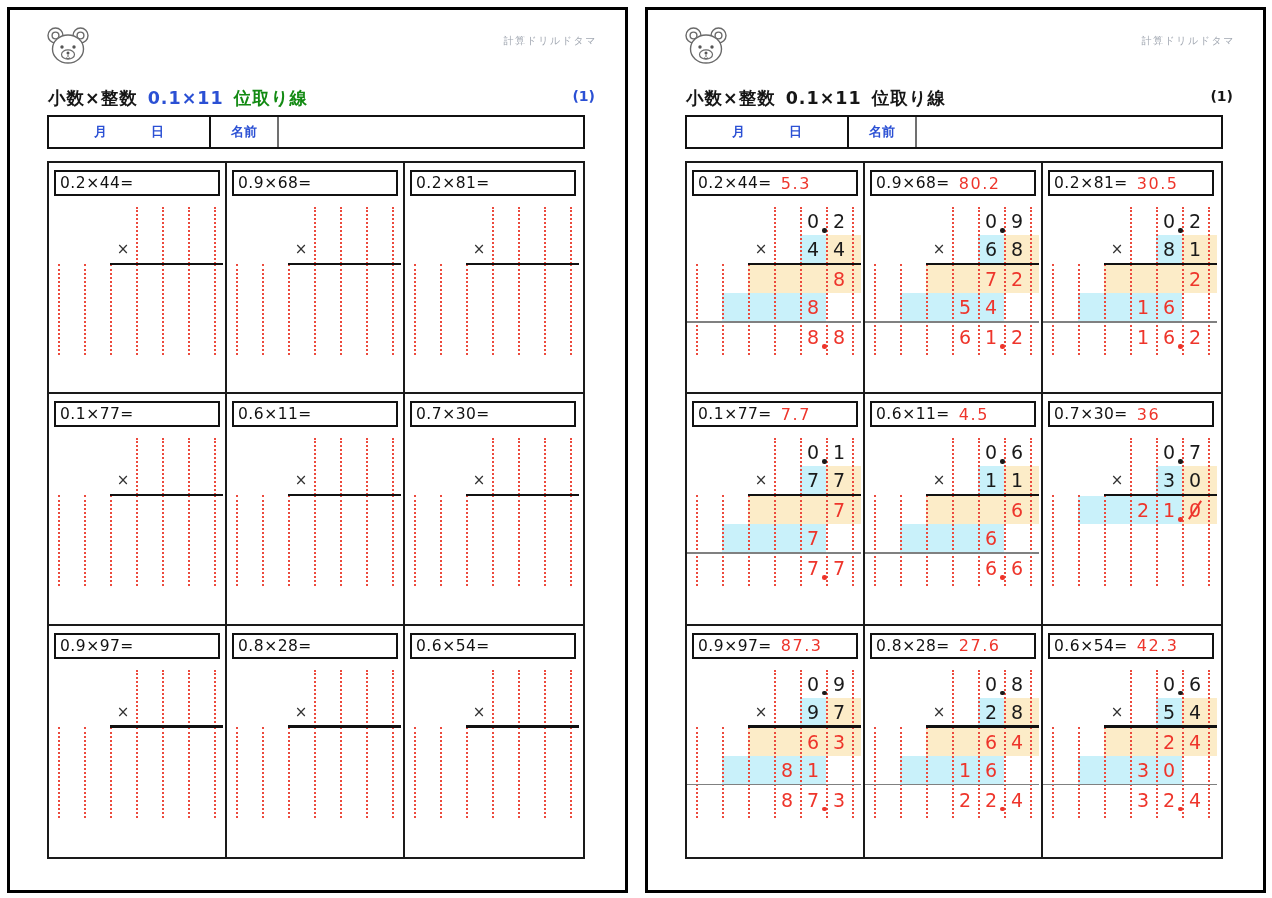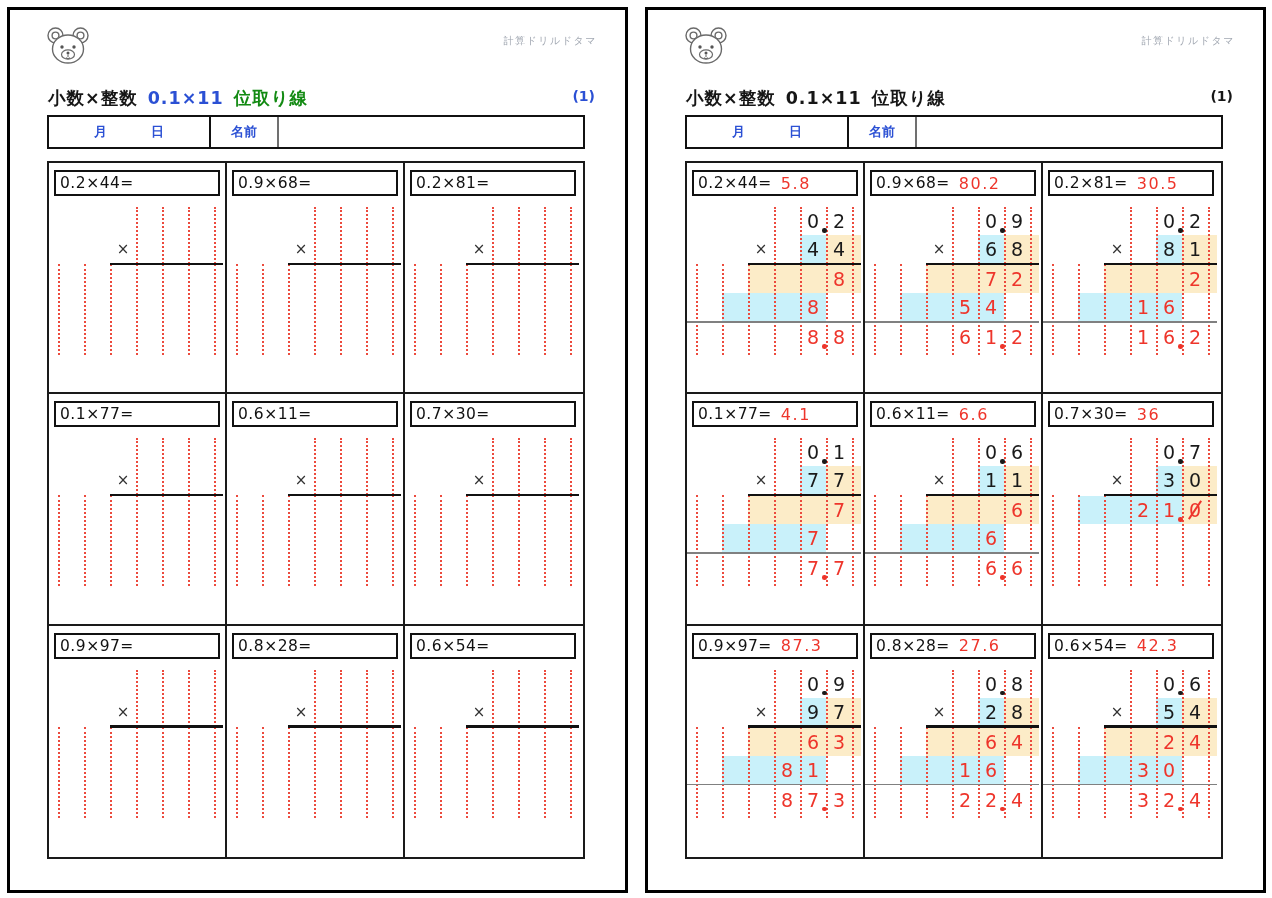--- a/index.html
+++ b/index.html
@@ -295,21 +295,21 @@
           <div class="vline" style="left: 35px; top: 101px; height: 91px;"></div>
           <div class="vline" style="left: 61px; top: 101px; height: 91px;"></div>
           <div class="vline" style="left: 87px; top: 101px; height: 91px;"></div>
           <div class="vline" style="left: 113px; top: 101px; height: 91px;"></div>
           <div class="vline" style="left: 139px; top: 101px; height: 91px;"></div>
           <div class="vline" style="left: 165px; top: 101px; height: 91px;"></div>
           <div class="bar"></div>
           <div class="xsign">×</div>
           <div class="pbox">
             <span class="expr">0.2×44=</span>
-            <span class="ans">5.8</span>
+            <span class="ans">5.3</span>
           </div>
           <div class="dg black" style="left: 113px; top: 44px;">0</div>
           <div class="dg black" style="left: 139px; top: 44px;">2</div>
           <div class="dg black" style="left: 113px; top: 72px;">4</div>
           <div class="dg black" style="left: 139px; top: 72px;">4</div>
           <div class="dot" style="left: 135px; top: 65px; background: rgb(26, 26, 26);"></div>
           <div class="dg red" style="left: 139px; top: 102px;">8</div>
           <div class="dg red" style="left: 113px; top: 130px;">8</div>
           <div class="dg red" style="left: 113px; top: 160px;">8</div>
           <div class="dg red" style="left: 139px; top: 160px;">8</div>
@@ -402,21 +402,21 @@
           <div class="vline" style="left: 35px; top: 101px; height: 91px;"></div>
           <div class="vline" style="left: 61px; top: 101px; height: 91px;"></div>
           <div class="vline" style="left: 87px; top: 101px; height: 91px;"></div>
           <div class="vline" style="left: 113px; top: 101px; height: 91px;"></div>
           <div class="vline" style="left: 139px; top: 101px; height: 91px;"></div>
           <div class="vline" style="left: 165px; top: 101px; height: 91px;"></div>
           <div class="bar"></div>
           <div class="xsign">×</div>
           <div class="pbox">
             <span class="expr">0.1×77=</span>
-            <span class="ans">4.1</span>
+            <span class="ans">7.7</span>
           </div>
           <div class="dg black" style="left: 113px; top: 44px;">0</div>
           <div class="dg black" style="left: 139px; top: 44px;">1</div>
           <div class="dg black" style="left: 113px; top: 72px;">7</div>
           <div class="dg black" style="left: 139px; top: 72px;">7</div>
           <div class="dot" style="left: 135px; top: 65px; background: rgb(26, 26, 26);"></div>
           <div class="dg red" style="left: 139px; top: 102px;">7</div>
           <div class="dg red" style="left: 113px; top: 130px;">7</div>
           <div class="dg red" style="left: 113px; top: 160px;">7</div>
           <div class="dg red" style="left: 139px; top: 160px;">7</div>
@@ -436,21 +436,21 @@
           <div class="vline" style="left: 35px; top: 101px; height: 91px;"></div>
           <div class="vline" style="left: 61px; top: 101px; height: 91px;"></div>
           <div class="vline" style="left: 87px; top: 101px; height: 91px;"></div>
           <div class="vline" style="left: 113px; top: 101px; height: 91px;"></div>
           <div class="vline" style="left: 139px; top: 101px; height: 91px;"></div>
           <div class="vline" style="left: 165px; top: 101px; height: 91px;"></div>
           <div class="bar"></div>
           <div class="xsign">×</div>
           <div class="pbox">
             <span class="expr">0.6×11=</span>
-            <span class="ans">6.6</span>
+            <span class="ans">4.5</span>
           </div>
           <div class="dg black" style="left: 113px; top: 44px;">0</div>
           <div class="dg black" style="left: 139px; top: 44px;">6</div>
           <div class="dg black" style="left: 113px; top: 72px;">1</div>
           <div class="dg black" style="left: 139px; top: 72px;">1</div>
           <div class="dot" style="left: 135px; top: 65px; background: rgb(26, 26, 26);"></div>
           <div class="dg red" style="left: 139px; top: 102px;">6</div>
           <div class="dg red" style="left: 113px; top: 130px;">6</div>
           <div class="dg red" style="left: 113px; top: 160px;">6</div>
           <div class="dg red" style="left: 139px; top: 160px;">6</div>

